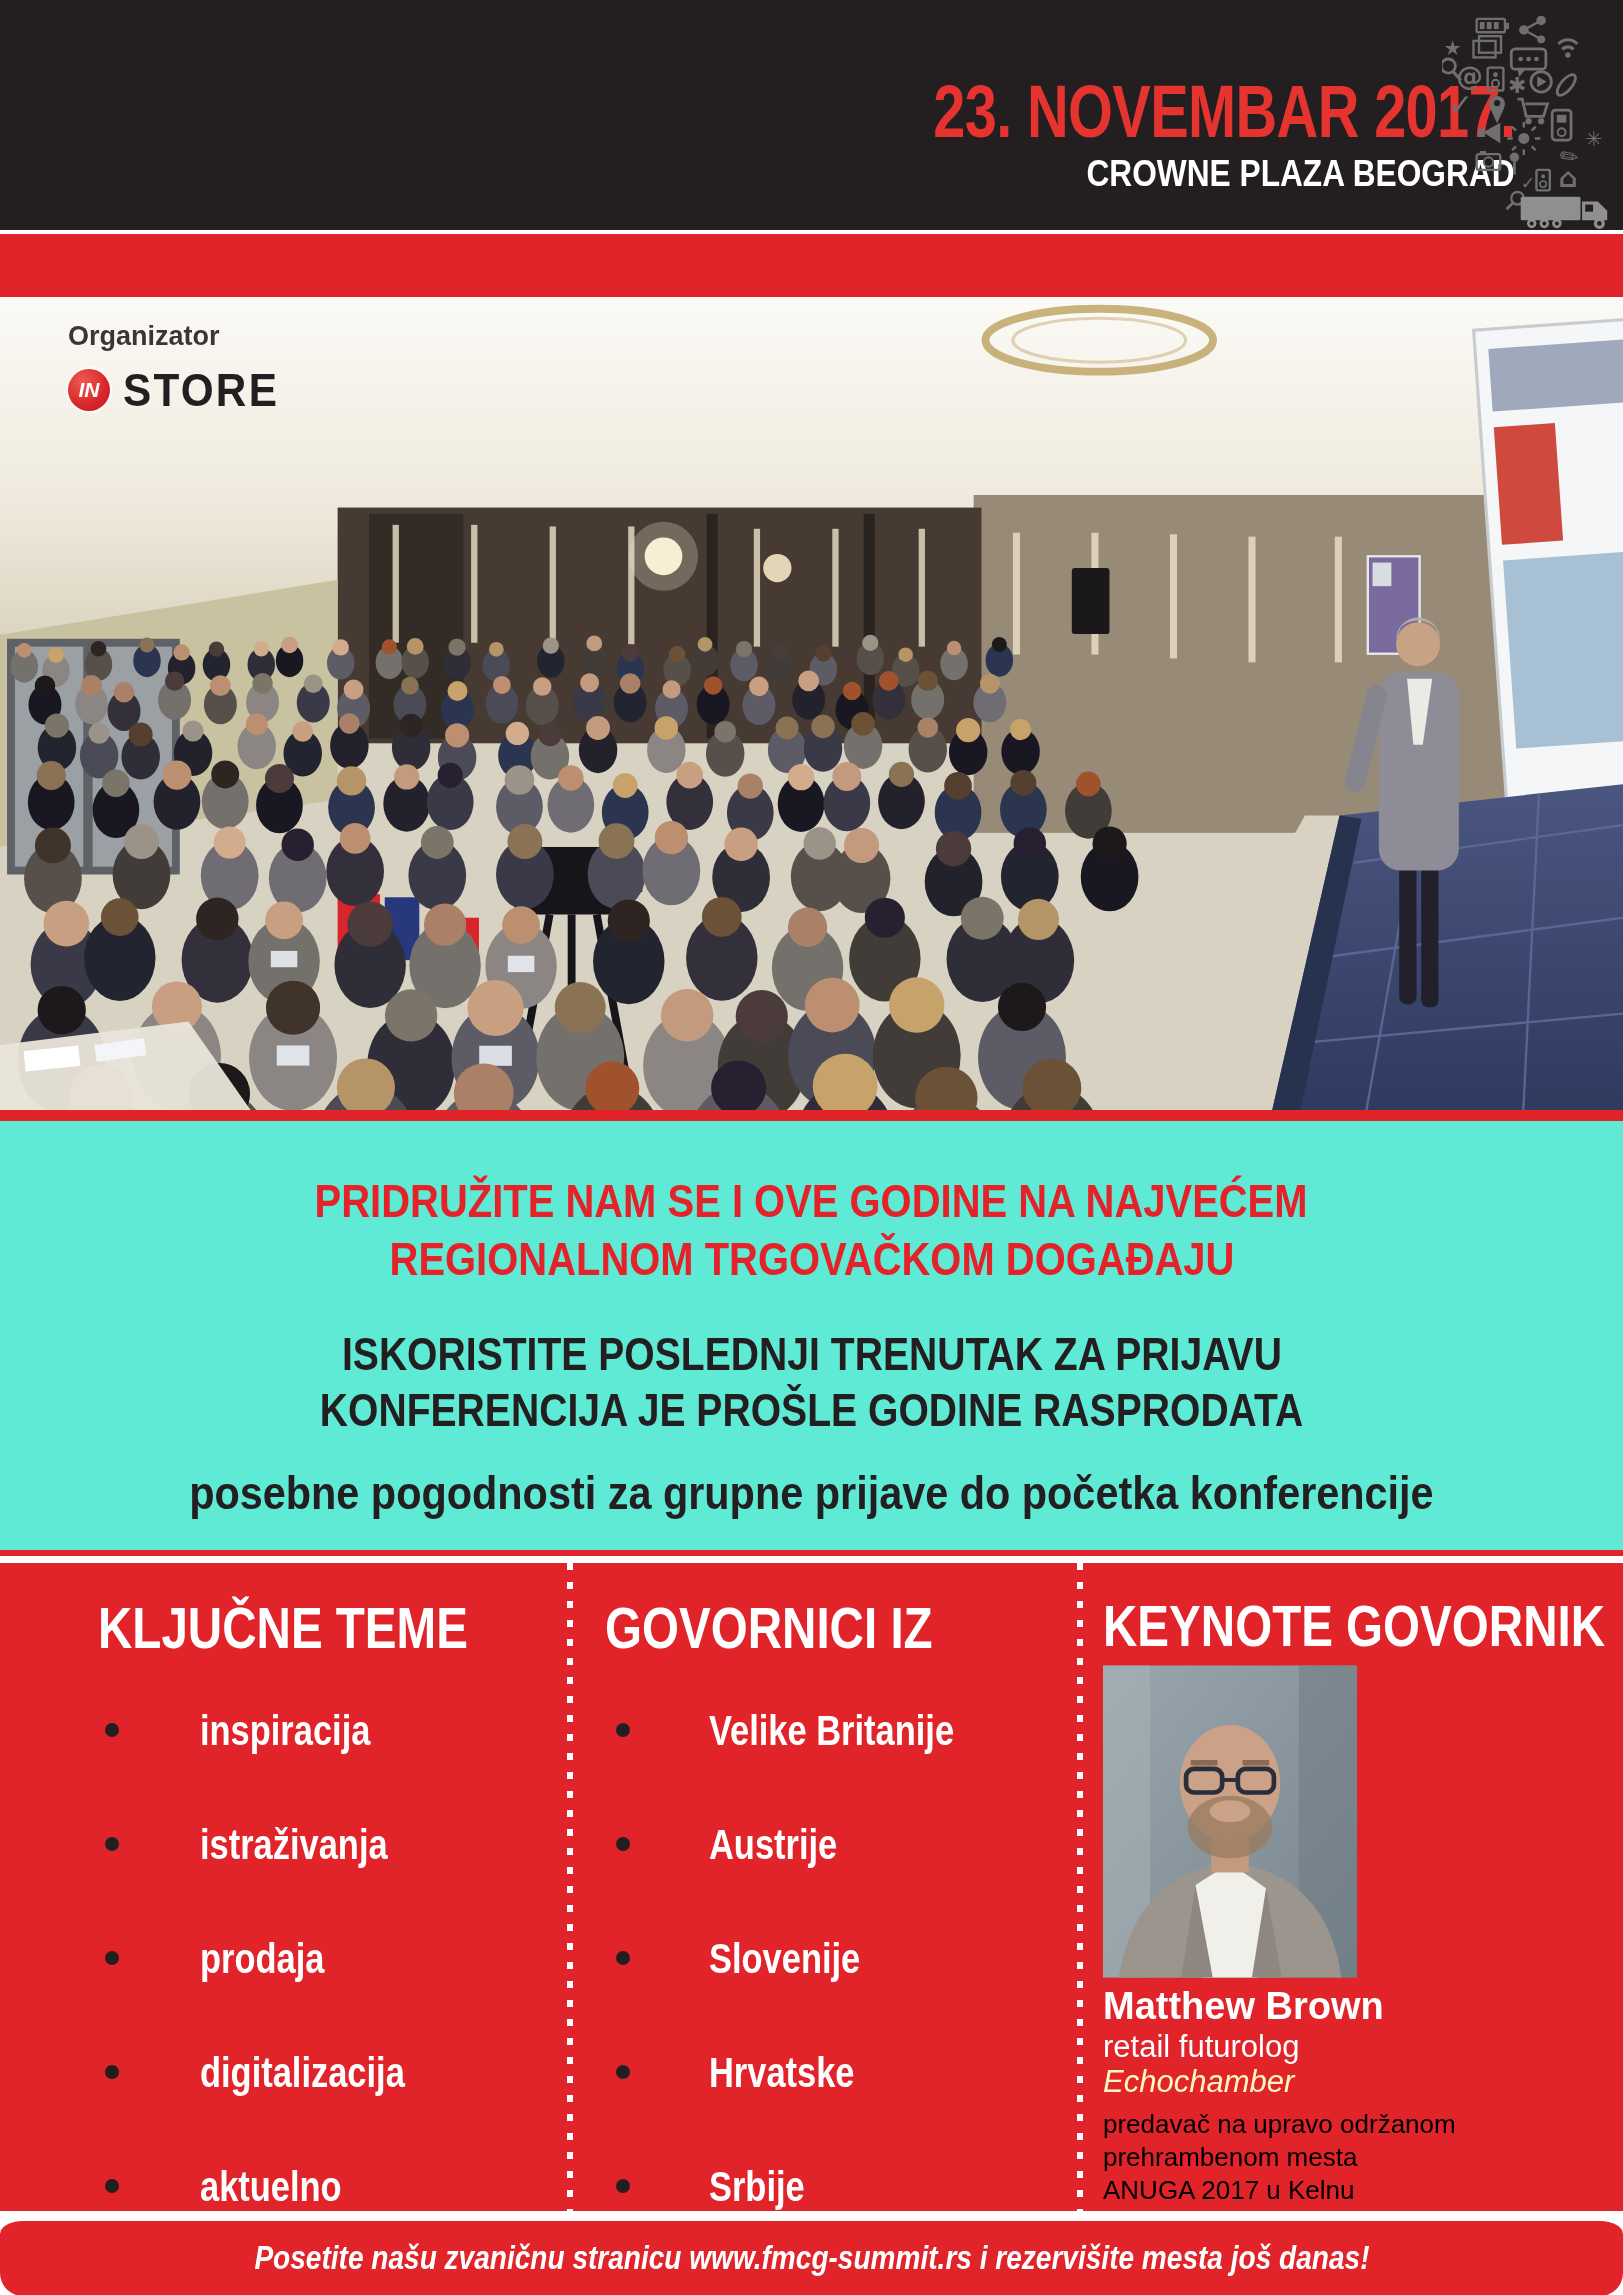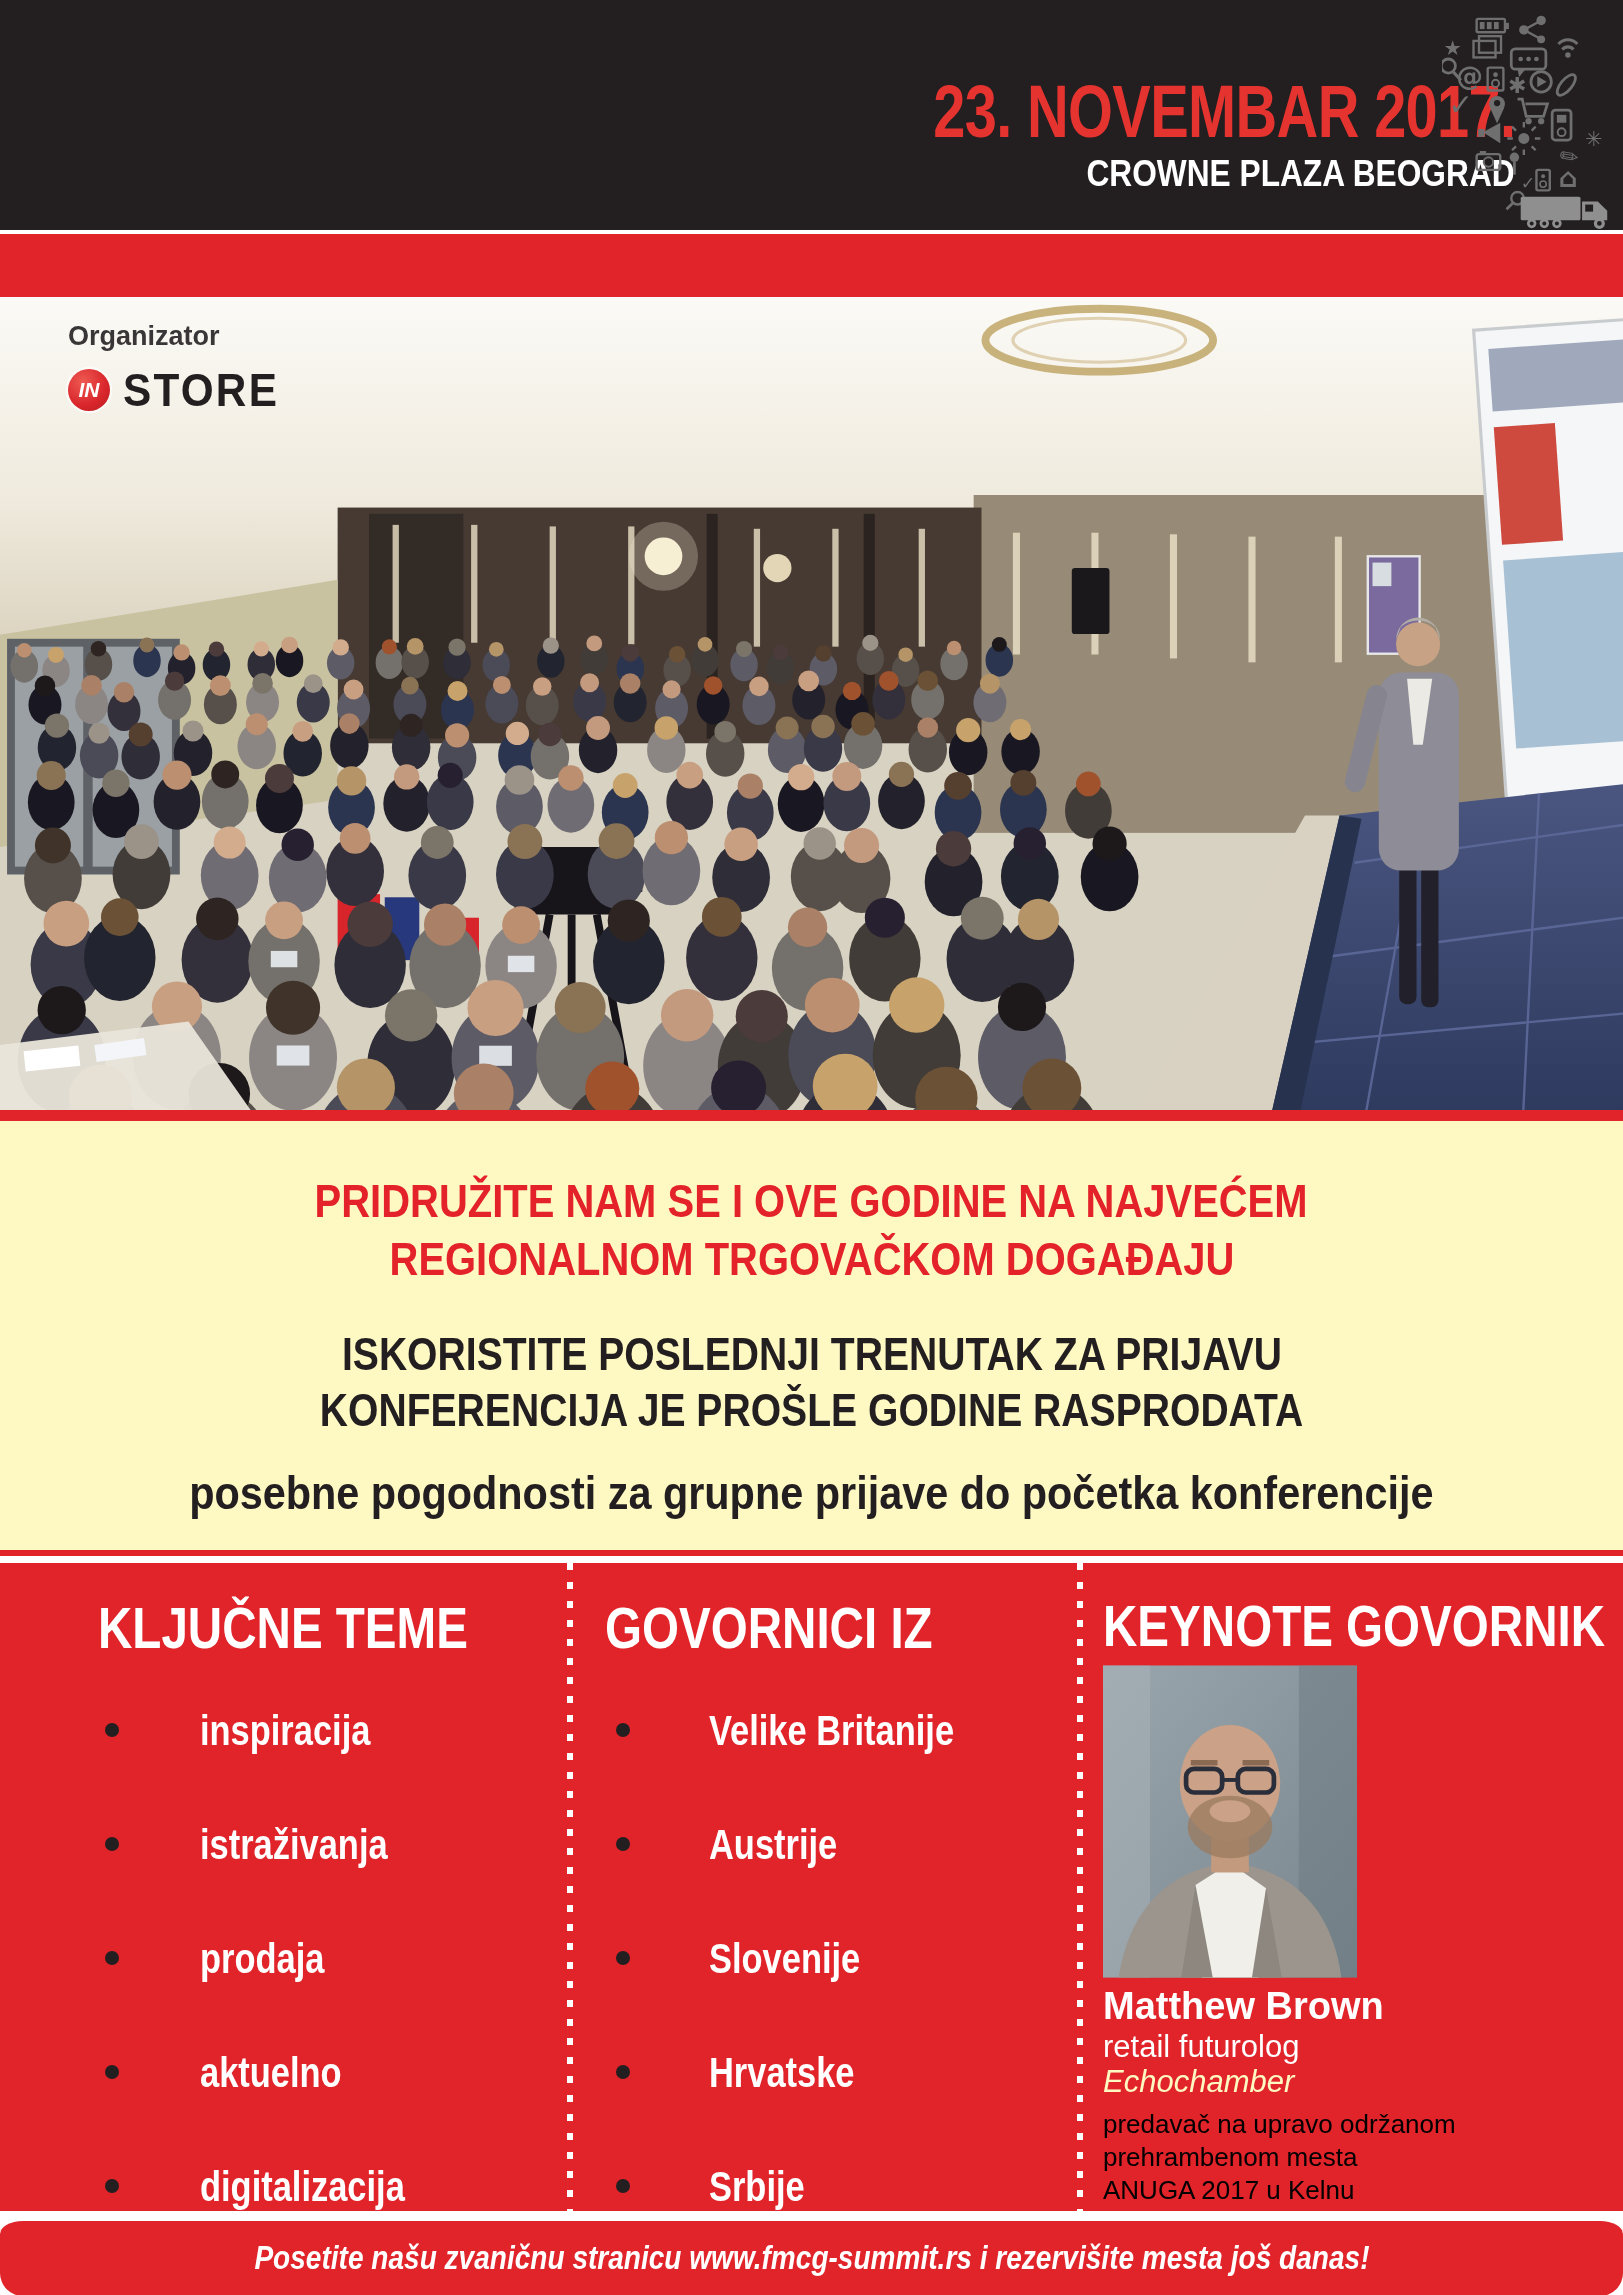--- a/index.html
+++ b/index.html
@@ -27,21 +27,21 @@
   #hero{top:297px;left:0;width:1623px;height:814px;background:#cfc8b8;}
   #hero svg{display:block;}
   #organizer{position:absolute;left:68px;top:23.6px;}
   #organizer-label{font-size:27px;font-weight:bold;color:#3a3637;letter-spacing:0;}
   #organizer-logo{margin-top:11px;display:flex;align-items:center;}
   #in-badge{width:42px;height:42px;border-radius:50%;background:radial-gradient(circle at 35% 30%,#ef5a52,#d8252b 60%,#b81d22);
     color:#fff;font-weight:bold;font-style:italic;font-size:21px;display:flex;align-items:center;justify-content:center;
     box-shadow:0 0 0 2.4px rgba(255,255,255,.55);}
   #store-word{font-size:46px;font-weight:bold;color:#231f20;letter-spacing:2.4px;margin-left:12.6px;transform:scaleX(.92);transform-origin:left center;}
   
-  #intro{top:1121px;left:0;width:1623px;height:429px;background:#fef9c3;}
+  #intro{top:1121px;left:0;width:1623px;height:429px;background:#5eead4;}
   .line{position:absolute;left:0;width:100%;text-align:center;white-space:nowrap;}
   .red-head{font-size:47px;line-height:50px;font-weight:bold;color:#e4222a;}
   .black-head{font-size:46px;line-height:49px;font-weight:bold;color:#231f20;}
   .note-head{font-size:46px;line-height:44px;font-weight:bold;color:#231f20;}
   #intro-red1{top:55px;} #intro-red2{top:113px;}
   #intro-black1{top:209px;} #intro-black2{top:265px;}
   #intro-note{top:350px;} #intro-note .condc{transform:scaleX(.9);}
   
   #red-main{top:1563px;left:0;width:1623px;height:648px;background:#e1232a;}
   .v-divider{position:absolute;top:0;bottom:0;width:5.5px;
@@ -622,25 +622,25 @@
       <li>
           <span class="dot"></span>
           <span class="bullet-text cond">istraživanja</span>
         </li>
       <li>
           <span class="dot"></span>
           <span class="bullet-text cond">prodaja</span>
         </li>
       <li>
           <span class="dot"></span>
+          <span class="bullet-text cond">digitalizacija</span>
+        </li>
+      <li>
+          <span class="dot"></span>
           <span class="bullet-text cond">aktuelno</span>
-        </li>
-      <li>
-          <span class="dot"></span>
-          <span class="bullet-text cond">digitalizacija</span>
         </li>
     </ul>
   </div>
 
   <div class="col" id="col-speakers">
     <h2><span class="cond">GOVORNICI IZ</span></h2>
     <ul class="bullet-list">
       <li>
           <span class="dot"></span>
           <span class="bullet-text cond">Velike Britanije</span>

